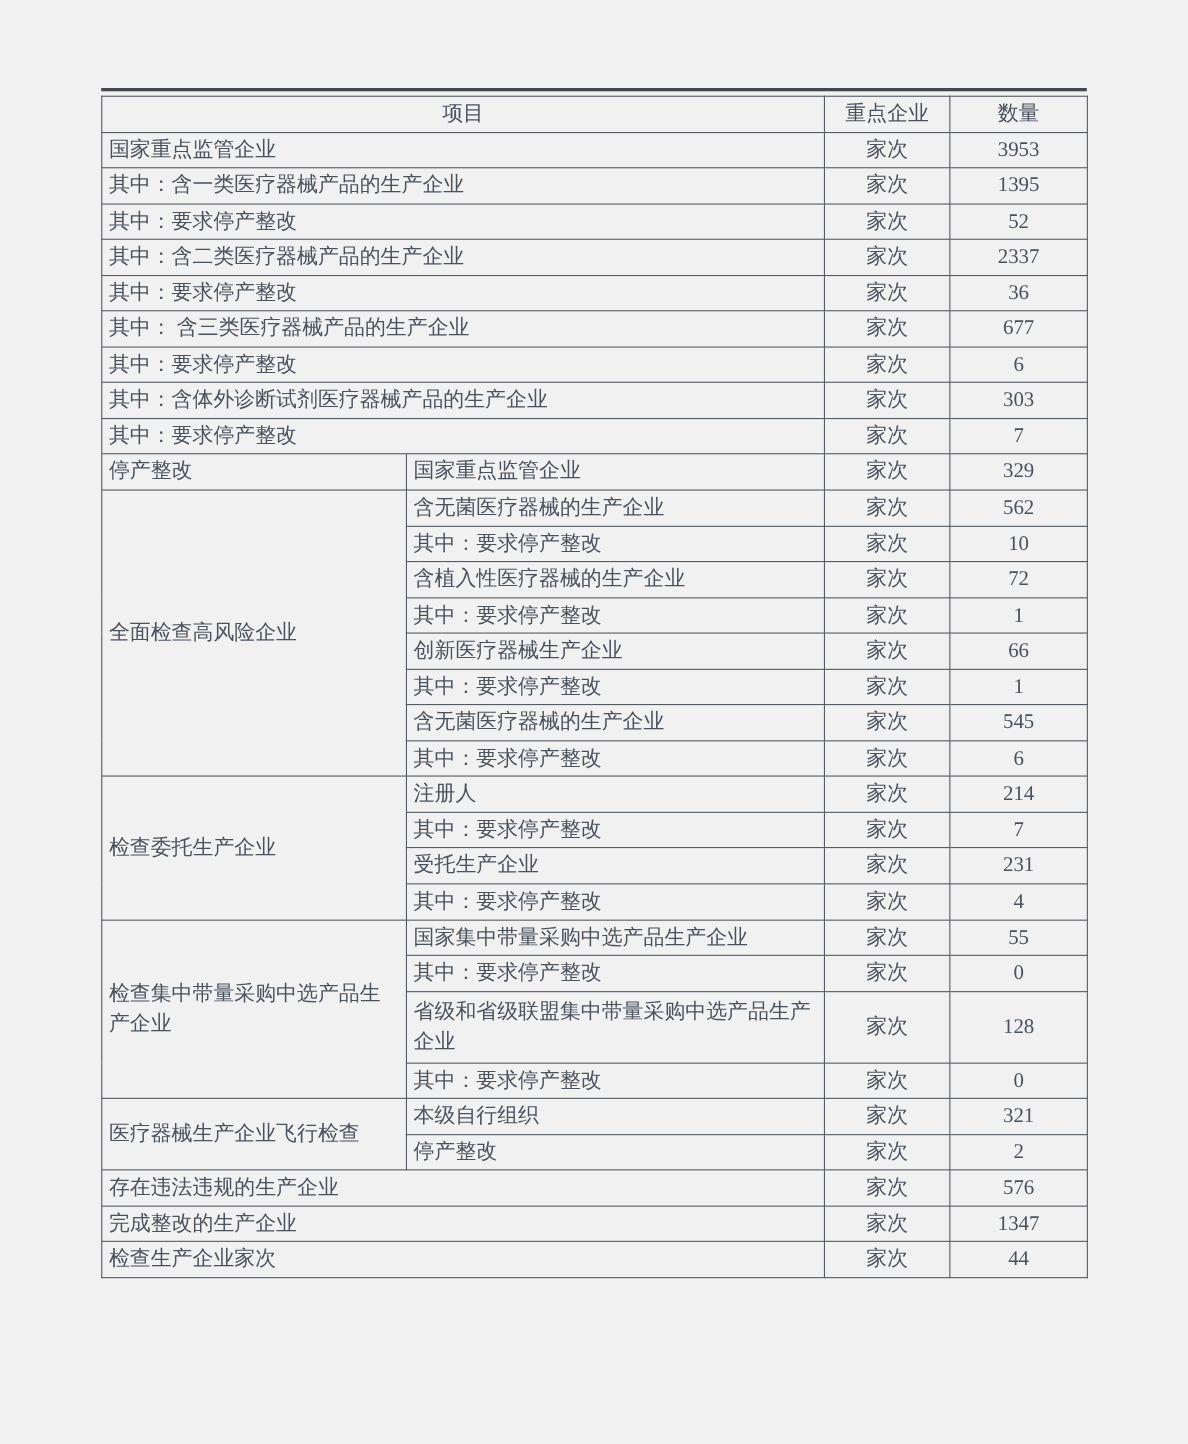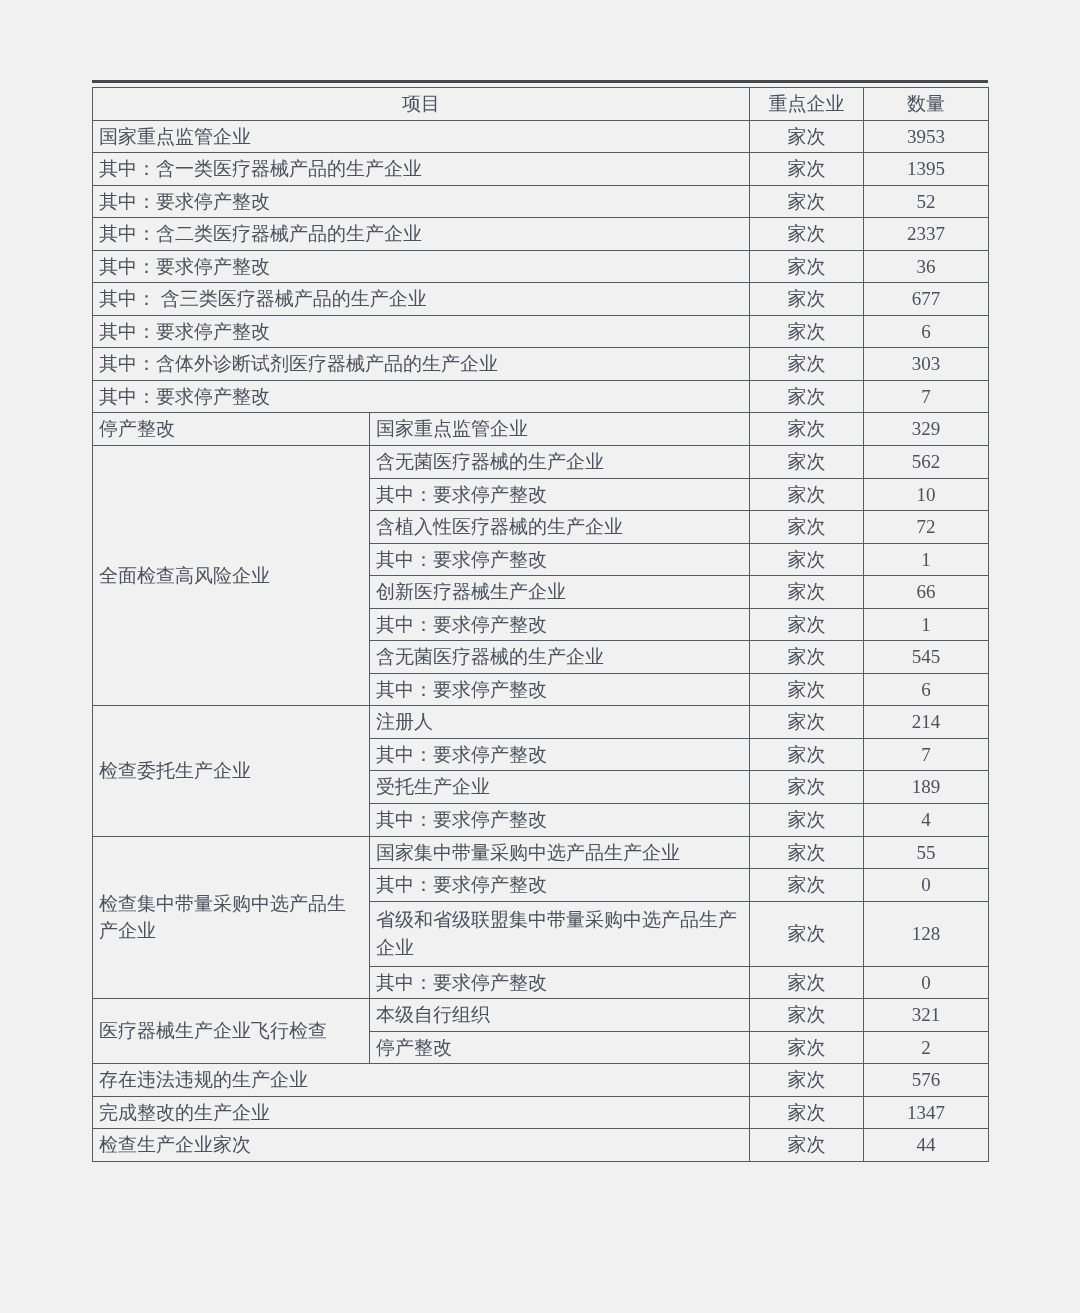--- a/index.html
+++ b/index.html
@@ -200,21 +200,21 @@
             <td class="qty-cell">214</td>
           </tr>
           <tr>
             <td class="item-cell ind-3" colspan="1">其中：要求停产整改</td>
             <td class="unit-cell">家次</td>
             <td class="qty-cell">7</td>
           </tr>
           <tr>
             <td class="item-cell ind-0" colspan="1">受托生产企业</td>
             <td class="unit-cell">家次</td>
-            <td class="qty-cell">189</td>
+            <td class="qty-cell">231</td>
           </tr>
           <tr>
             <td class="item-cell ind-3" colspan="1">其中：要求停产整改</td>
             <td class="unit-cell">家次</td>
             <td class="qty-cell">4</td>
           </tr>
           <tr>
             <td class="group-cell" rowspan="4">检查集中带量采购中选产品生产企业</td>
             <td class="item-cell ind-0" colspan="1">国家集中带量采购中选产品生产企业</td>
             <td class="unit-cell">家次</td>

